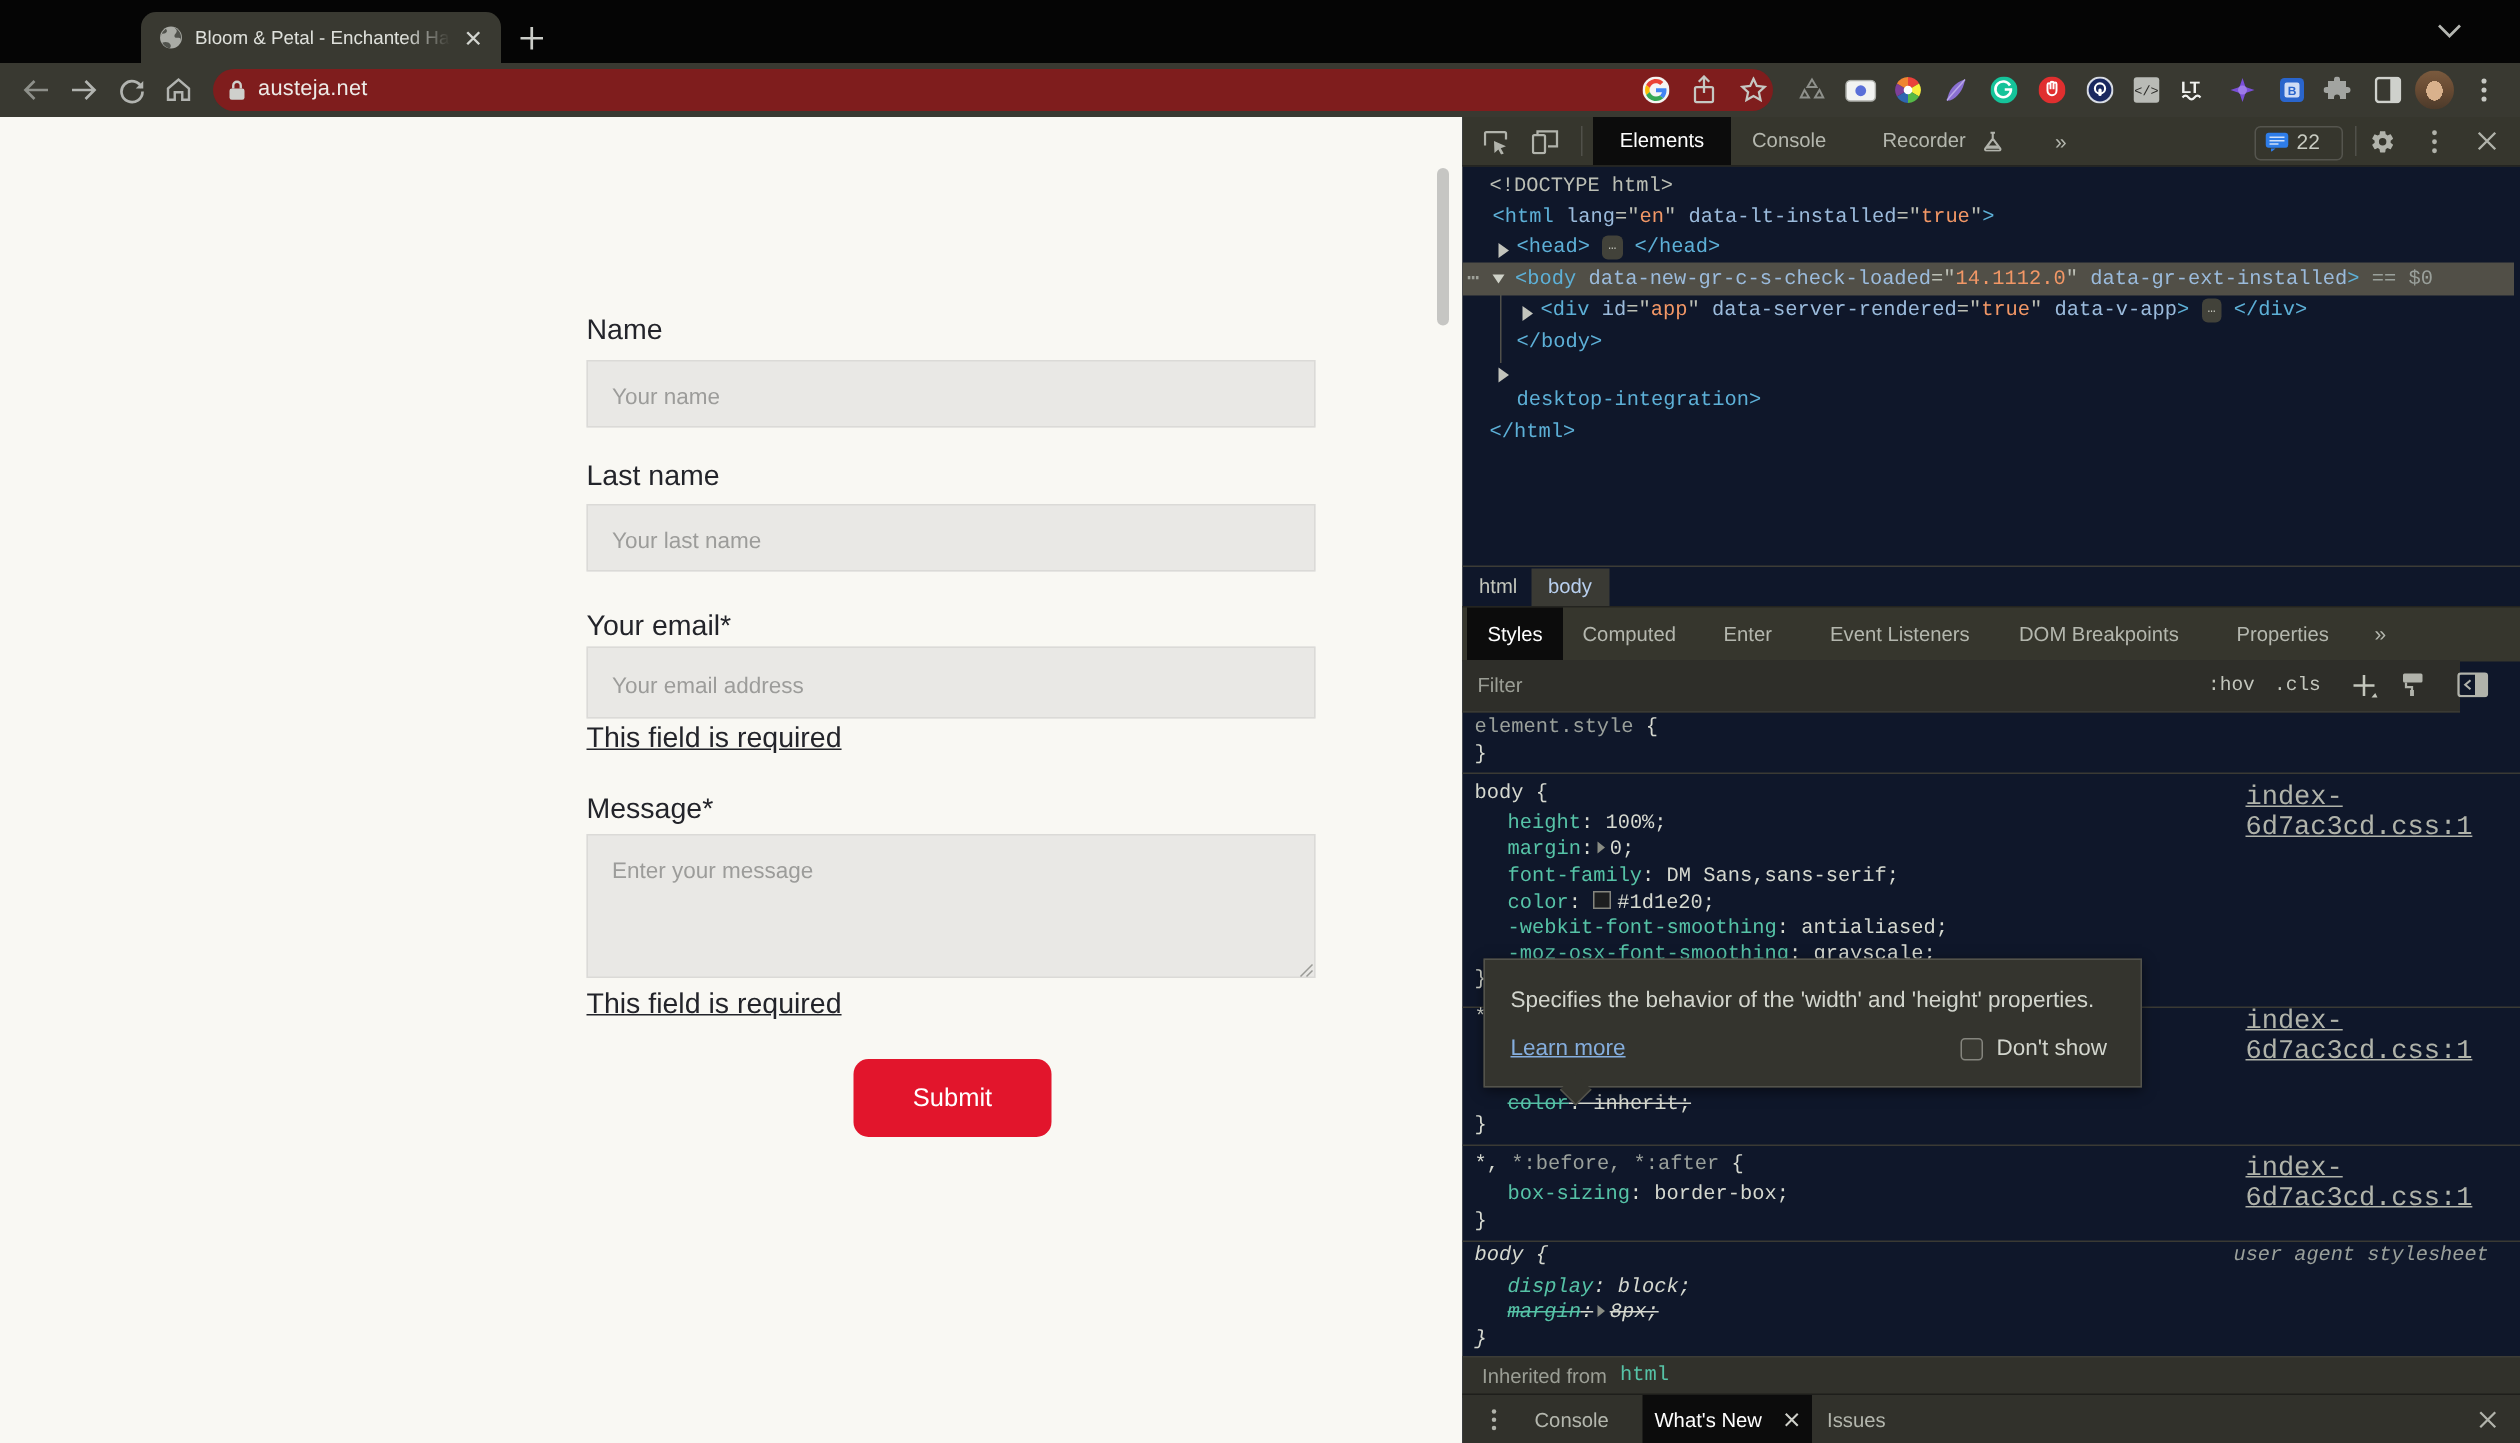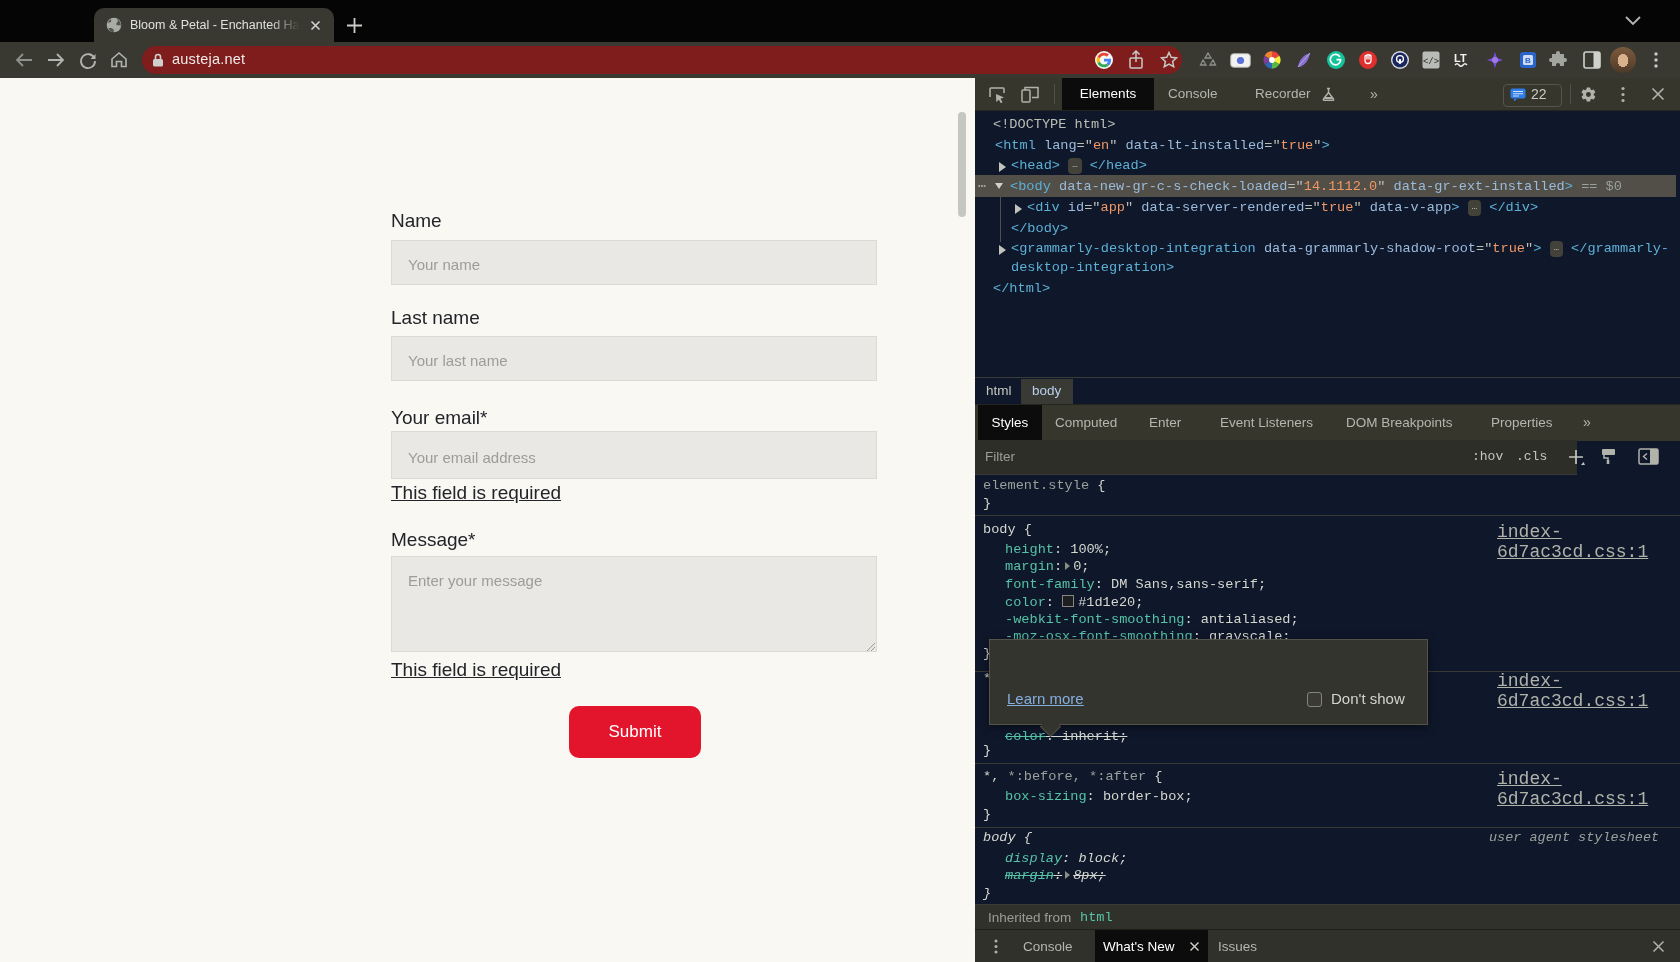--- a/index.html
+++ b/index.html
@@ -24,21 +24,21 @@
 #scrollthumb{position:absolute;left:958px;top:34px;width:8px;height:105px;border-radius:4px;background:#c6c6c3;}
 
 #dt{position:absolute;left:975px;top:78px;width:705px;height:884px;background:#0f172a;}
 .m{position:absolute;font-family:"Liberation Mono",monospace;font-size:13.6px;line-height:20px;color:#bcbfb5;white-space:pre;}
 .tag{color:#5db0d7}.attr{color:#9bbbdc}.orange{color:#f29766}.gray{color:#9aa09b}
 .prop{color:#56c3a7}.val{color:#d5d8cf}
 .sans{position:absolute;font-size:13.5px;color:#b4b7ae;white-space:nowrap;}
 .link{font-family:"Liberation Mono",monospace;font-size:18px;color:#b0b3aa;text-decoration:underline;position:absolute;}
 #dttop{position:absolute;left:0;top:0;width:705px;height:32px;background:#36362d;border-bottom:1px solid #242420;}
 #dtstyletabs{position:absolute;left:0;top:326px;width:705px;height:36px;background:#36362d;border-top:1px solid #242420;}
-#filterrow{position:absolute;left:0;top:362px;width:602px;height:34px;background:#2e2e29;border-bottom:1px solid #3a3a34;}
+#filterrow{position:absolute;left:0;top:362px;width:665px;height:34px;background:#2e2e29;border-bottom:1px solid #3a3a34;}
 #tooltip{position:absolute;left:14px;top:561px;width:437px;height:84px;background:#34342e;border:1px solid #53534c;box-shadow:0 2px 8px rgba(0,0,0,.5);}
 #drawer{position:absolute;left:0;top:851px;width:705px;height:33px;background:#31312b;border-top:1px solid #1e1e1b;}
 .blacktab{position:absolute;background:#0c0c0c;color:#fff;}
 .badge{display:inline-block;background:#42423a;color:#c2c4ba;border-radius:4px;font-size:9px;line-height:8px;padding:3px 4px 5px;vertical-align:2px;}
 .tri-r{position:absolute;width:0;height:0;border-left:7px solid #c2c4bc;border-top:5px solid transparent;border-bottom:5px solid transparent;}
 .tri-d{position:absolute;width:0;height:0;border-top:6px solid #cfd2c8;border-left:4.5px solid transparent;border-right:4.5px solid transparent;}
 .tri-sm{display:inline-block;width:0;height:0;border-left:5px solid #8a8d84;border-top:4px solid transparent;border-bottom:4px solid transparent;vertical-align:0px;margin:0 3px;}
 .strike{text-decoration:line-through;}
 .it{font-style:italic;}
 .sep{position:absolute;left:0;width:705px;height:1px;background:#3a3a34;}
@@ -241,21 +241,20 @@
   </div>
 
   <div class="m" style="left:18px;top:37px">&lt;!DOCTYPE html&gt;</div>
   <div class="m" style="left:20px;top:58px"><span class="tag">&lt;html</span> <span class="attr">lang</span>="<span class="orange">en</span>" <span class="attr">data-lt-installed</span>="<span class="orange">true</span>"<span class="tag">&gt;</span></div>
   <div class="m" style="left:36px;top:78px"><span class="tag">&lt;head&gt;</span> <span class="badge">…</span> <span class="tag">&lt;/head&gt;</span></div>
   <div class="abs" style="left:0;top:97px;width:701px;height:22px;background:#514f47"></div>
   <div class="m" style="left:3px;top:99px;color:#9fa29a">⋯</div>
   <div class="m" style="left:35px;top:99px"><span class="tag">&lt;body</span> <span class="attr">data-new-gr-c-s-check-loaded</span>="<span class="orange">14.1112.0</span>" <span class="attr">data-gr-ext-installed</span><span class="tag">&gt;</span> <span class="gray">== $0</span></div>
   <div class="m" style="left:52px;top:120px"><span class="tag">&lt;div</span> <span class="attr">id</span>="<span class="orange">app</span>" <span class="attr">data-server-rendered</span>="<span class="orange">true</span>" <span class="attr">data-v-app</span><span class="tag">&gt;</span> <span class="badge">…</span> <span class="tag">&lt;/div&gt;</span></div>
   <div class="m" style="left:36px;top:141px"><span class="tag">&lt;/body&gt;</span></div>
-  <div class="m" style="left:36px;top:161px"><span class="tag">&lt;grammarly-desktop-integration</span> <span class="attr">data-grammarly-shadow-root</span>="<span class="orange">true</span>"<span class="tag">&gt;</span> <span class="badge">…</span> <span class="tag">&lt;/grammarly-</span></div>
   <div class="m" style="left:36px;top:180px"><span class="tag">desktop-integration&gt;</span></div>
   <div class="m" style="left:18px;top:201px"><span class="tag">&lt;/html&gt;</span></div>
   <div class="tri-r" style="left:24px;top:84px"></div>
   <div class="tri-d" style="left:20px;top:105px"></div>
   <div class="tri-r" style="left:40px;top:126px"></div>
   <div class="tri-r" style="left:24px;top:167px"></div>
   <div class="abs" style="left:25px;top:118px;width:1px;height:46px;background:#50504a"></div>
 
   <div class="abs" style="left:0;top:299px;width:705px;height:29px;border-top:1px solid #3c3c36"></div>
   <div class="sans" style="left:11px;top:305px;color:#c3c6bc">html</div>
@@ -301,20 +300,21 @@
     <div class="m" style="left:30px;top:515px"><span class="prop">color</span><span class="val">: </span><span class="swatch"></span><span class="val">#1d1e20;</span></div>
     <div class="m" style="left:30px;top:532px"><span class="prop">-webkit-font-smoothing</span><span class="val">: antialiased;</span></div>
     <div class="m" style="left:30px;top:549px"><span class="prop">-moz-osx-font-smoothing</span><span class="val">: grayscale;</span></div>
     <div class="m" style="left:8px;top:566px"><span class="val">}</span></div>
     <div class="sep" style="top:593px"></div>
     <div class="m" style="left:8px;top:591px"><span class="val">*</span></div>
     <div class="link" style="left:522px;top:593px">index-6d7ac3cd.css:1</div>
     <div class="m" style="left:30px;top:649px"><span class="prop strike">color</span><span class="val strike">: inherit;</span></div>
     <div class="m" style="left:8px;top:663px"><span class="val">}</span></div>
     <div id="tooltip">
+      <div class="abs" style="left:17px;top:18px;font-size:15px;color:#d2d5cd;white-space:nowrap">Specifies the behavior of the 'width' and 'height' properties.</div>
       <div class="abs" style="left:17px;top:50px;font-size:15px;color:#85aede;text-decoration:underline">Learn more</div>
       <div class="abs" style="left:317px;top:52px;width:13px;height:13px;background:#3a3a33;border:1px solid #85857e;border-radius:3px"></div>
       <div class="abs" style="left:341px;top:50px;font-size:15px;color:#d2d5cd">Don't show</div>
     </div>
     <div class="abs" style="left:68px;top:641px;width:14px;height:14px;background:#34342e;border-right:1px solid #53534c;border-bottom:1px solid #53534c;transform:rotate(45deg);"></div>
     <div class="sep" style="top:685px"></div>
     <div class="m" style="left:8px;top:689px"><span class="val">*, </span><span class="gray">*:before, *:after</span><span class="val"> {</span></div>
     <div class="link" style="left:522px;top:691px">index-6d7ac3cd.css:1</div>
     <div class="m" style="left:30px;top:709px"><span class="prop">box-sizing</span><span class="val">: border-box;</span></div>
     <div class="m" style="left:8px;top:727px"><span class="val">}</span></div>

